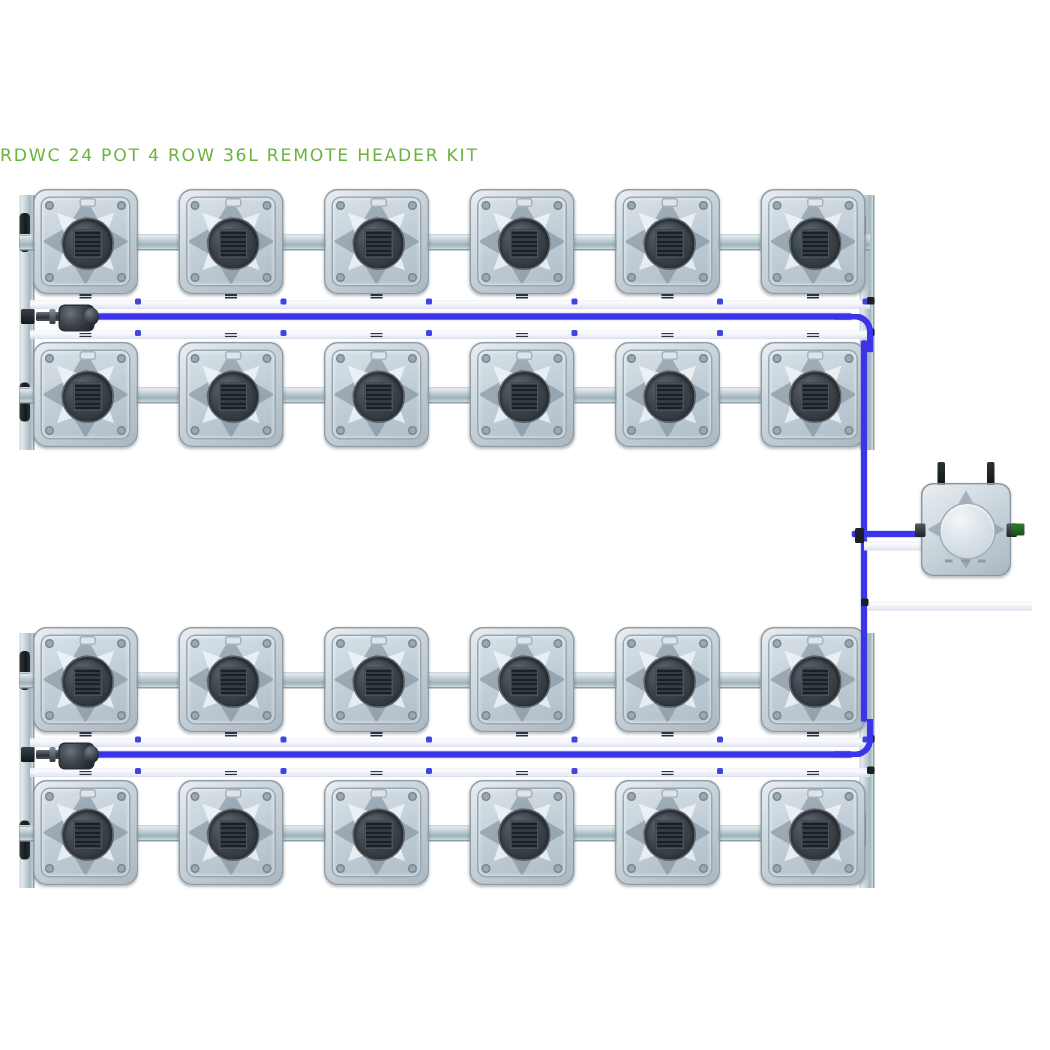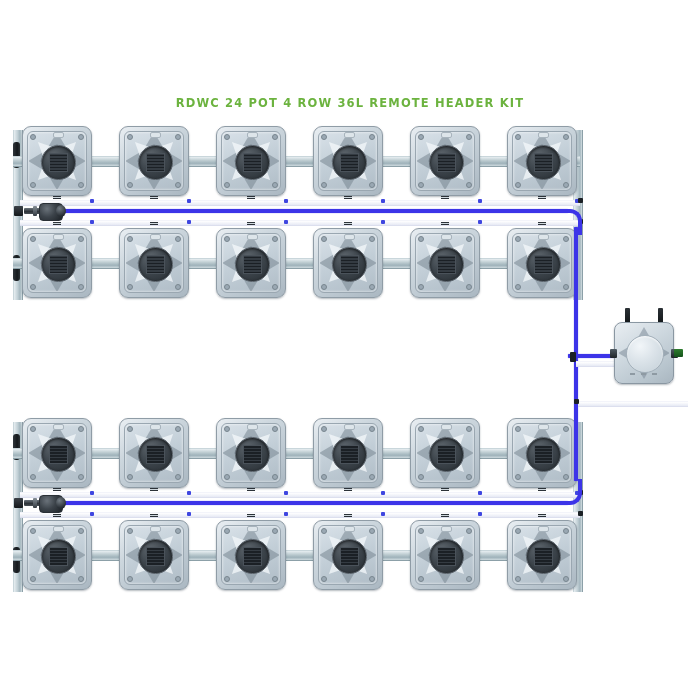--- a/index.html
+++ b/index.html
@@ -2,23 +2,23 @@
 <html><head>
 <meta charset="utf-8">
 <style>
   html,body{margin:0;padding:0;background:#ffffff;}
   body{width:700px;height:700px;overflow:hidden;
        font-family:"Liberation Sans",sans-serif;}
   #stage{position:relative;width:700px;height:700px;background:#fff;}
 
   
   .title{
-    position:absolute;left:0;right:0;top:96px;text-align:center;
+    position:absolute;left:0;right:0;top:96px;text-align:left;
     color:#6cb33f;font-size:11.5px;letter-spacing:1.15px;
-    font-family:"DejaVu Sans",sans-serif;font-weight:700;
+    font-family:"DejaVu Sans",sans-serif;font-weight:400;
     white-space:nowrap;
   }
 
   
   .pot{position:absolute;width:70px;height:70px;}
   .pot .shell{
     position:absolute;inset:0;border-radius:9px;
     background:linear-gradient(145deg,#e9eef2 0%,#cdd7de 35%,#b9c5ce 72%,#aab7c1 100%);
     border:1px solid #8f9ca6;
     box-shadow:0 1px 2px rgba(40,55,70,.35);

